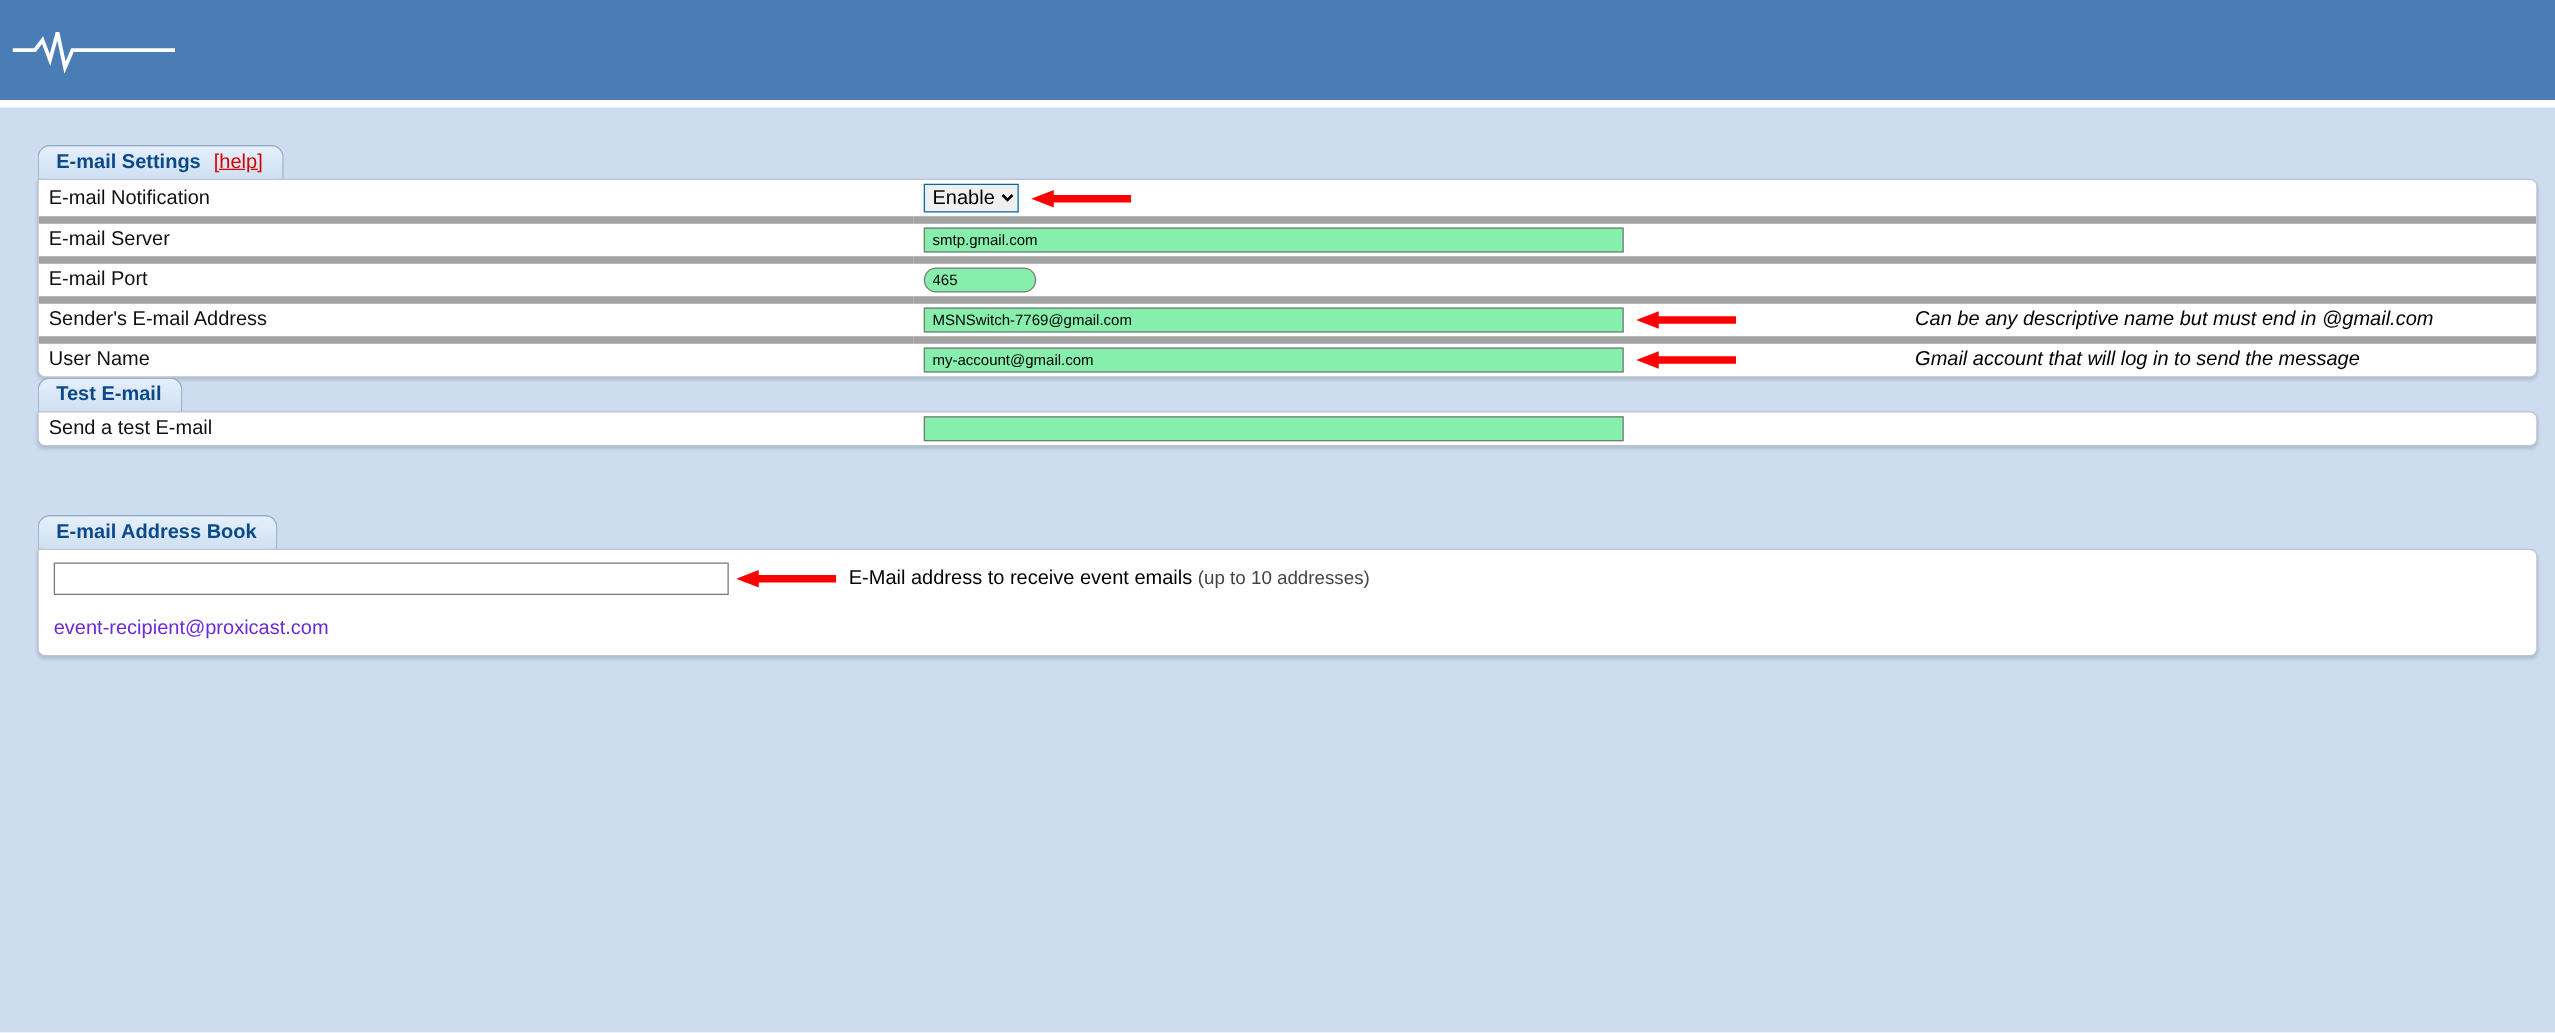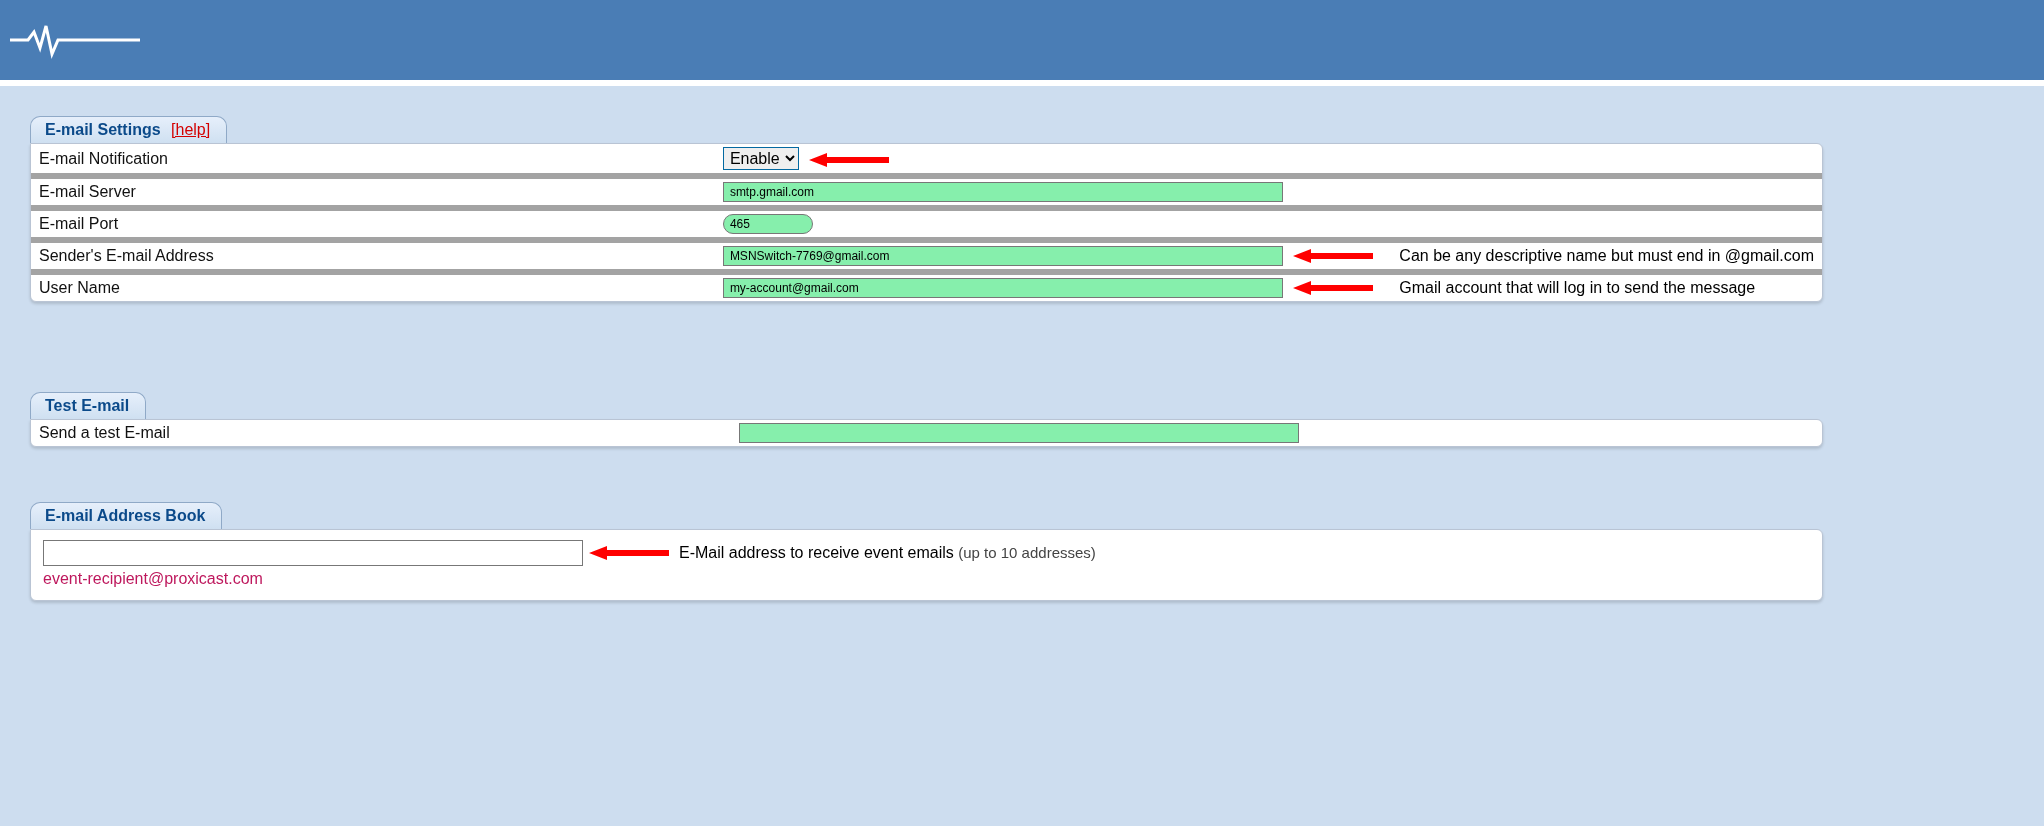--- a/index.html
+++ b/index.html
@@ -23,21 +23,20 @@
     align-items: center;
   }
   .page-bg {
     background: #cdddef;
     min-height: 746px;
     padding: 30px 0 30px 30px;
     border-top: 6px solid #fff;
   }
 
   .section {
-    margin-bottom: 90px;
   }
   .section:last-child { margin-bottom: 20px; }
 
   .tab {
     display: inline-block;
     background: linear-gradient(#e6effb, #cfe0f1);
     border: 1px solid #8fa9c7;
     border-bottom: none;
     border-radius: 10px 10px 0 0;
     padding: 4px 16px 4px 14px;
@@ -52,37 +51,37 @@
     margin-left: 6px;
     cursor: pointer;
   }
 
   .panel {
     background: #fff;
     border: 1px solid #b9c4d4;
     border-radius: 0 6px 6px 6px;
     box-shadow: 0 2px 3px rgba(0,0,0,0.15);
     overflow: hidden;
-    width: 1793px;
+    width: 2000px;
   }
 
   table.form {
     width: 100%;
     border-collapse: collapse;
   }
   table.form td {
     border-top: 6px solid #a3a3a3;
     padding: 3px 8px;
     vertical-align: middle;
     white-space: nowrap;
   }
   table.form tr:first-child td { border-top: none; }
   td.label { width: 700px; color: #111; }
   td.control { width: auto; }
-  td.annot { color: #000; font-size: 16px; }
+  td.annot { color: #000; font-size: 16px; font-style: italic; }
 
   select.sel {
     font-size: 16px;
     padding: 1px 2px;
     border: 1px solid #0369a1;
   }
   input.txt {
     width: 560px;
     font-size: 12px;
     padding: 2px 6px;
@@ -115,23 +114,23 @@
   }
   .ab-caption {
     font-size: 16px;
     color: #000;
   }
   .ab-caption .sub {
     font-size: 15px;
     color: #444;
   }
   .ab-entry {
-    margin-top: 4px;
-    font-size: 16px;
-    color: #be185d;
+    margin-top: 18px;
+    font-size: 16px;
+    color: #6d28d9;
   }
 </style>
 </head>
 <body>
 
 <div class="topbar">
   <span class="heartbeat-icon">
     <svg width="130" height="40" viewBox="0 0 130 40">
       <polyline fill="none" stroke="#fff" stroke-width="3" points="0,20 18,20 24,12 30,28 36,6 42,34 48,20 58,20"></polyline>
       <line x1="58" y1="20" x2="130" y2="20" stroke="#fff" stroke-width="3"></line>

